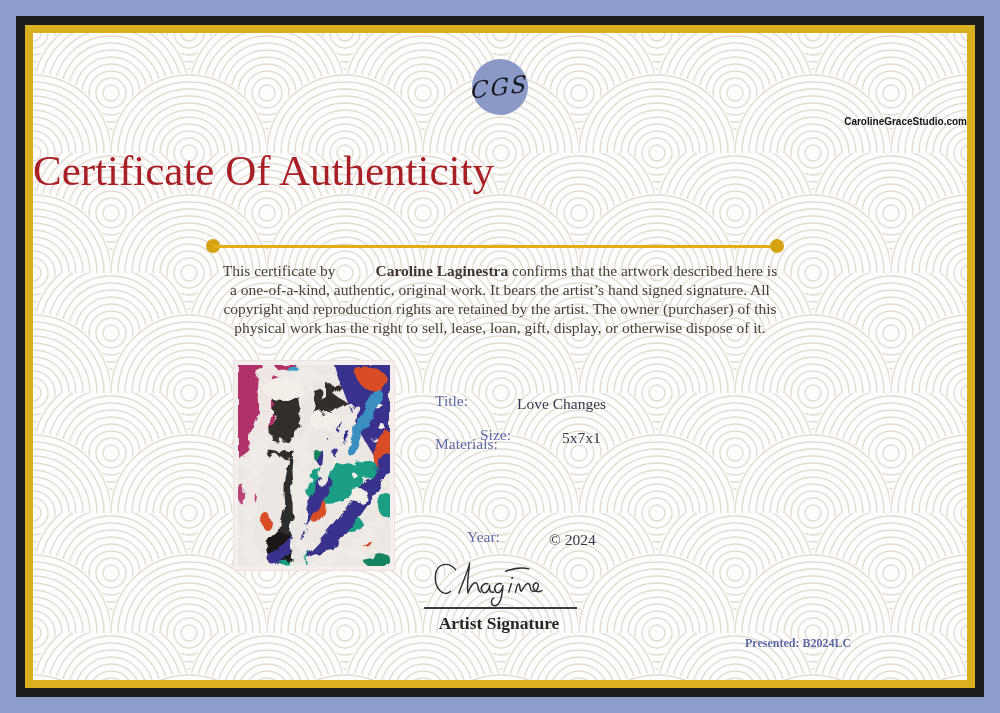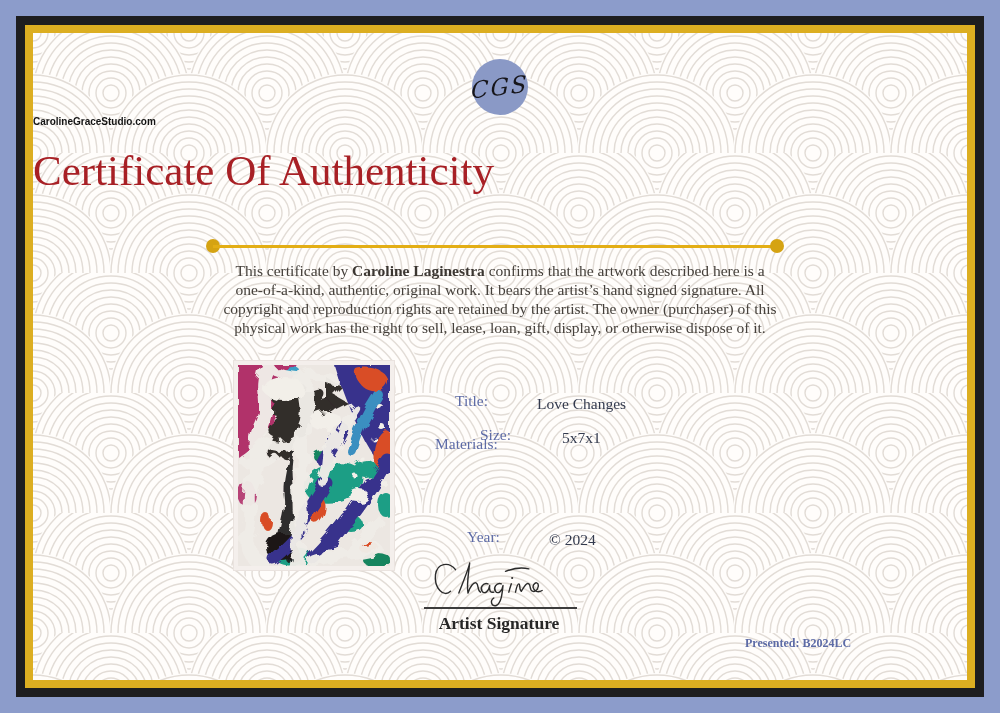--- a/index.html
+++ b/index.html
@@ -8,46 +8,46 @@
   .frame-black{position:absolute;left:16px;top:16px;right:16px;bottom:16px;border:9px solid #1d1d1f;}
   .frame-gold{position:absolute;left:0;top:0;right:0;bottom:0;border:8px solid #dcae21;}
   .content{position:absolute;left:0;top:0;right:0;bottom:0;background:#fffdfb;overflow:hidden;}
   .pattern-svg{position:absolute;left:0;top:0;width:100%;height:100%;}
   .layer{position:absolute;left:0;top:0;right:0;bottom:0;}
 
   .logo-circle{position:absolute;left:439px;top:26px;width:56px;height:56px;border-radius:50%;
                background:#8a99c6;display:flex;align-items:center;justify-content:center;}
   .logo-initials{font-family:"DejaVu Serif", serif;font-style:italic;font-size:23px;color:#16151a;
                  letter-spacing:2px;transform:rotate(-7deg) skewX(-8deg);}
-  .logo-website{position:absolute;left:0;right:0;top:83px;text-align:left;
+  .logo-website{position:absolute;left:0;right:0;top:83px;text-align:right;
                 font-family:"Liberation Sans", sans-serif;font-weight:bold;font-size:10px;color:#141414;}
 
   .cert-title{position:absolute;left:0;right:0;top:114px;text-align:left;
               font-size:43px;line-height:48px;color:#a82025;}
   .cert-subtitle{position:absolute;left:0;right:0;top:167px;text-align:center;
                  font-size:20px;color:#3b3735;}
 
   .divider-line{position:absolute;left:180px;top:212px;width:564px;height:3px;background:#e3ae15;}
   .divider-dot{position:absolute;width:14px;height:14px;border-radius:50%;background:#d5a312;top:206px;}
   .divider-dot.left{left:173px;}
   .divider-dot.right{left:737px;}
 
   .statement{position:absolute;left:187px;top:228px;width:560px;text-align:center;
              font-size:15.5px;line-height:19px;color:#45403b;}
-  .statement b{font-weight:700;color:#3b3631;}
+  .statement b{font-weight:700;color:#3b3631;padding-left:36px;}
 
   .artwork-photo{position:absolute;left:200px;top:327px;width:152px;height:201px;
                  background:#f4efec;padding:5px;box-shadow:0 0 0 1px #eae3df inset;}
   .artwork-photo svg{display:block;}
 
   .detail-row{position:absolute;left:402px;font-size:15.5px;white-space:nowrap;}
   .detail-label{display:inline-block;width:82px;color:#5d6ba6;vertical-align:top;}
   .detail-value{display:inline-block;color:#333a4e;line-height:23px;vertical-align:top;}
   .detail-value span{display:block;}
-  .row-0{top:359px;margin-left:20px;} .row-1{top:393px;margin-left:45px;} .row-2{top:402px;} .row-3{top:495px;margin-left:32px;}
+  .row-0{top:359px;} .row-1{top:393px;margin-left:45px;} .row-2{top:402px;} .row-3{top:495px;margin-left:32px;}
 
   .signature-script{position:absolute;left:380px;top:525px;width:170px;height:50px;}
   .signature-line{position:absolute;left:391px;top:574px;width:153px;height:0;border-top:2px solid #3c3c3c;}
   .signature-label{position:absolute;left:366px;top:580px;width:200px;text-align:center;
                    font-size:17.5px;font-weight:600;color:#262626;}
 
   .reference{position:absolute;left:712px;top:603px;font-size:12px;font-weight:600;color:#5d6ba6;}
 </style>
 </head>
 <body>

